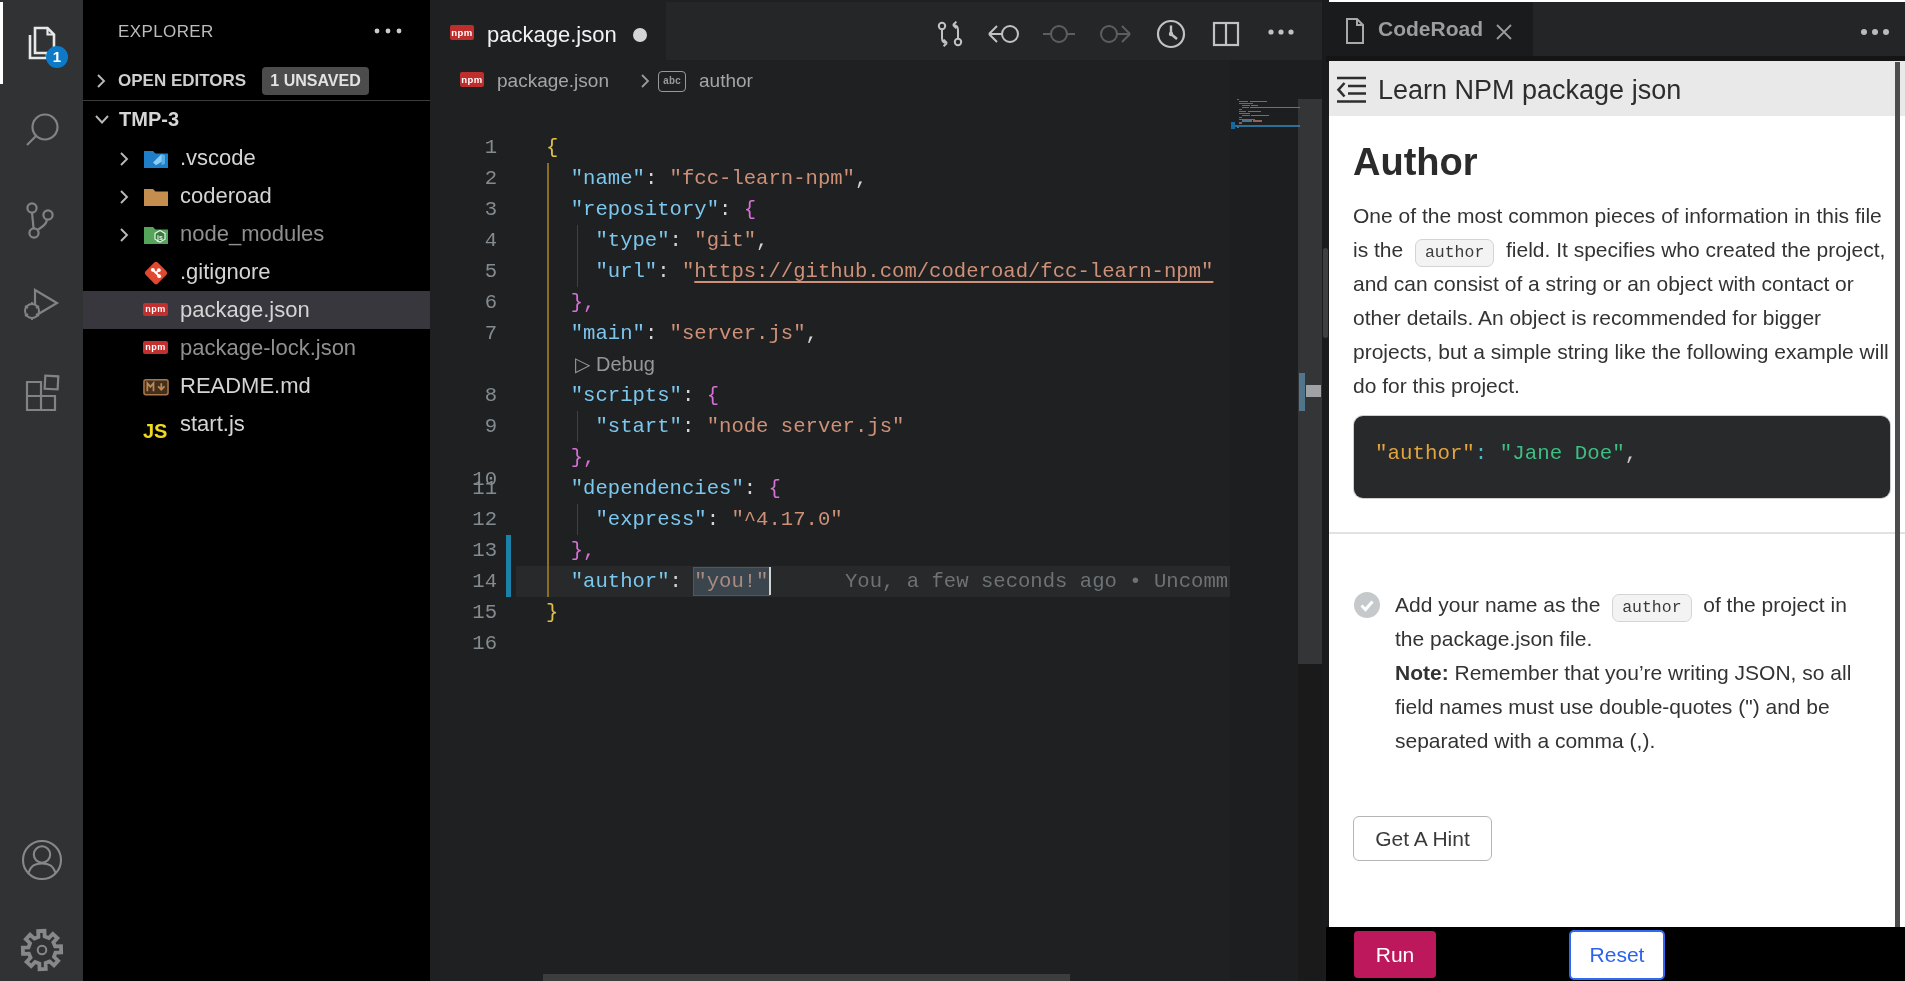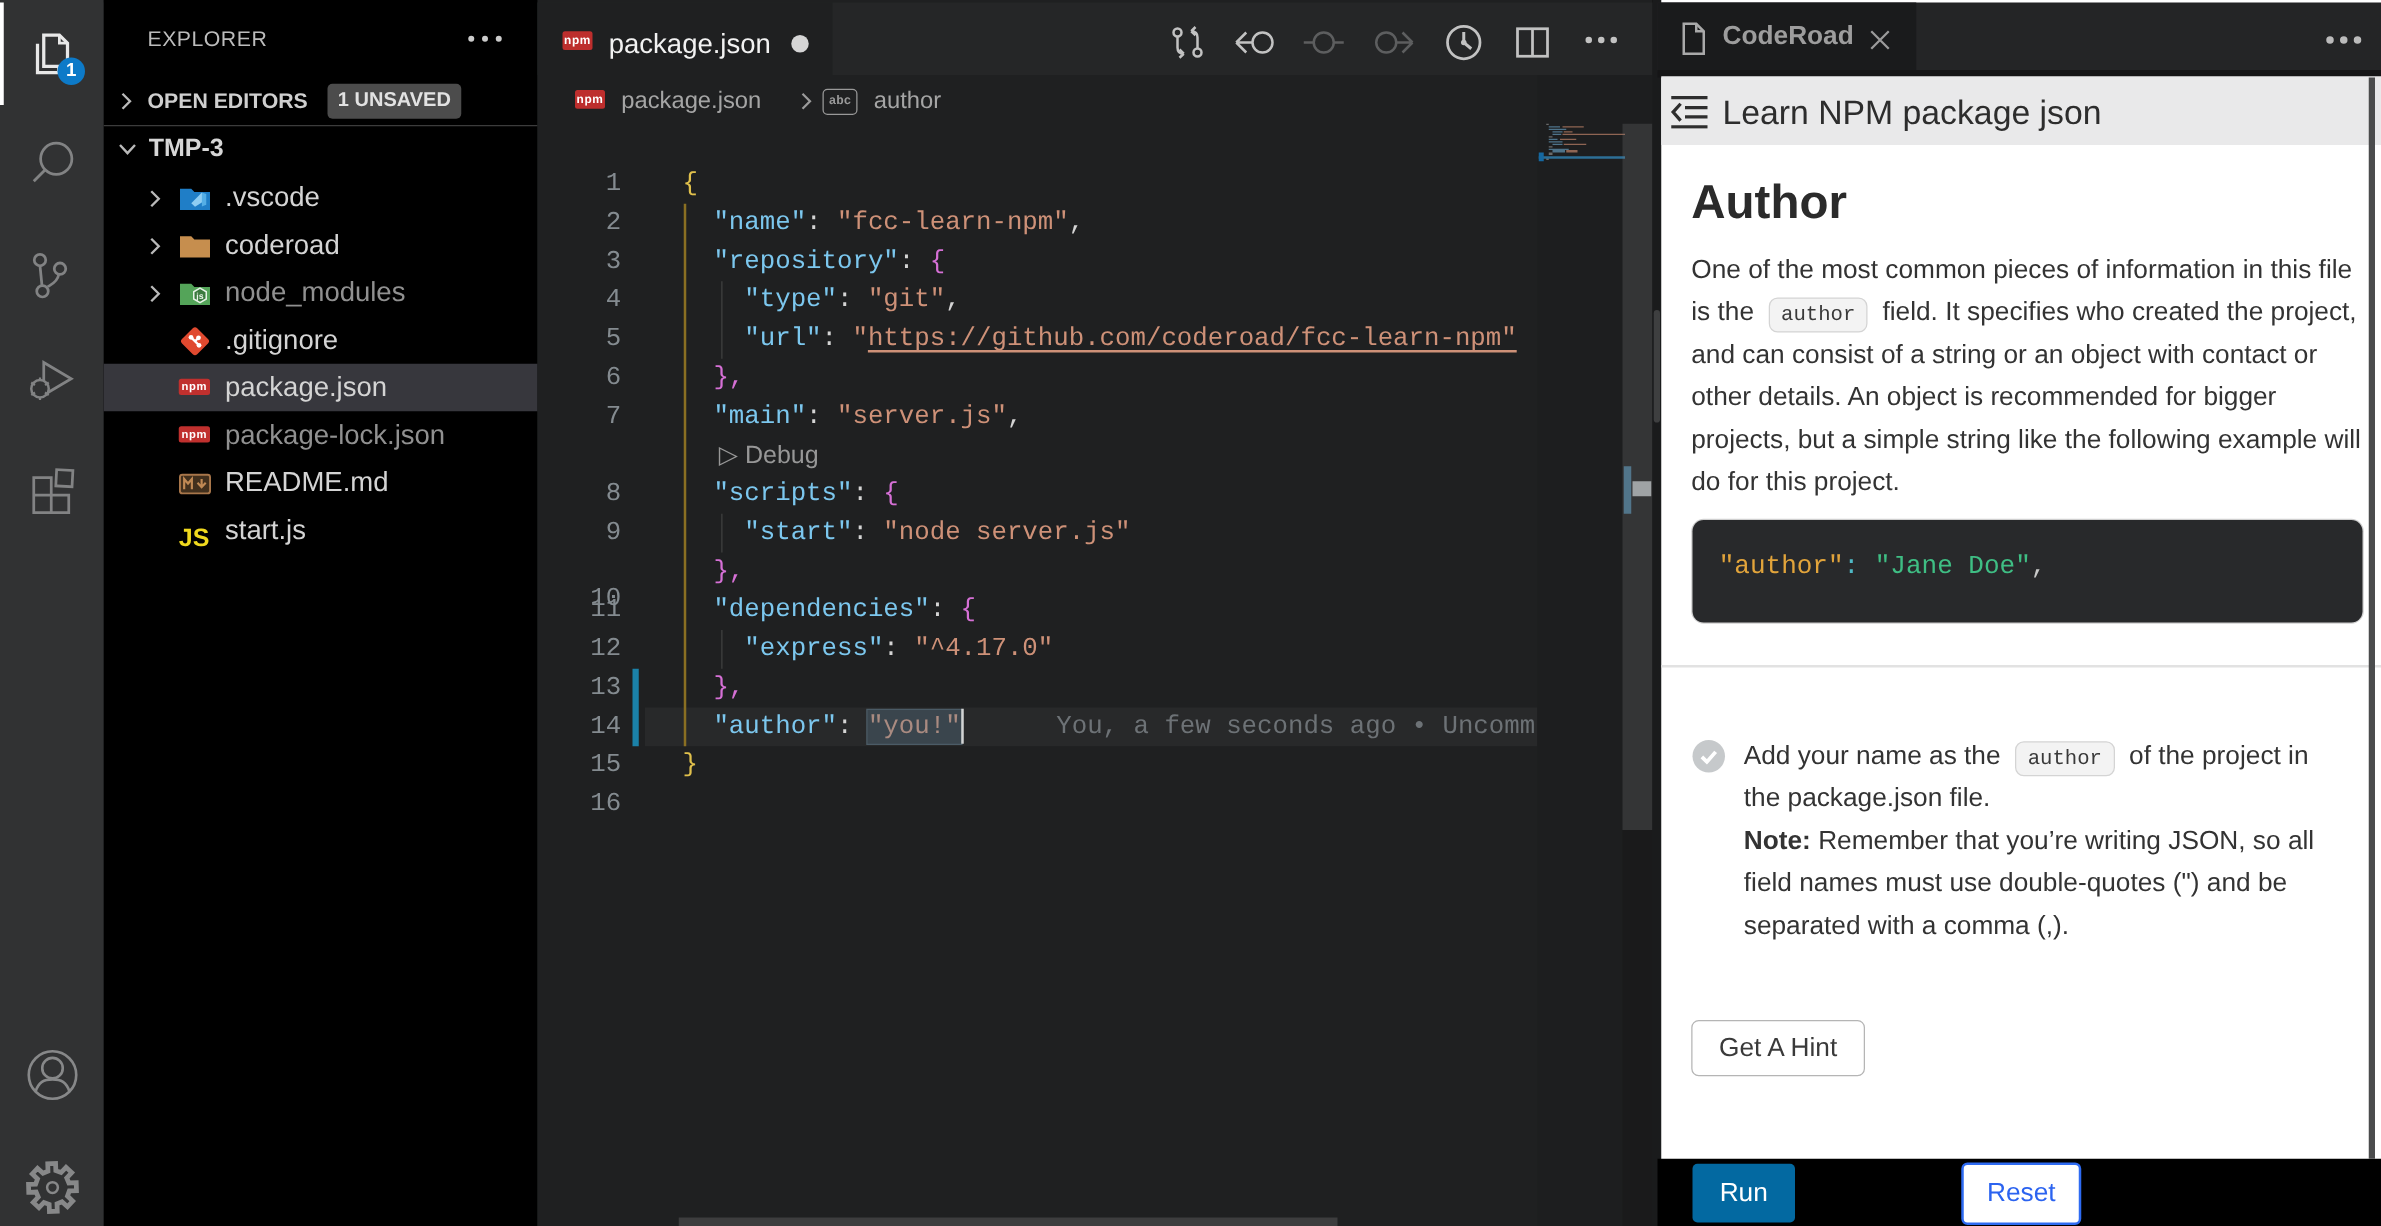--- a/index.html
+++ b/index.html
@@ -373,18 +373,18 @@
   <div class="abs body22" style="left:66px;top:588px;width:480px;">
     Add your name as the&nbsp; <span class="codepill">author</span> &nbsp;of the project in<br>
     the package.json file.<br>
     <b>Note:</b> Remember that you’re writing JSON, so all<br>
     field names must use double-quotes (") and be<br>
     separated with a comma (,).
   </div>
   <div class="abs" style="left:24px;top:816px;width:139px;height:45px;border:1.5px solid #b5b5b5;border-radius:6px;box-sizing:border-box;font-size:21px;color:#3a3a3a;text-align:center;line-height:43px;">Get A Hint</div>
 
   <div class="abs" style="left:-3px;top:927px;width:579px;height:54px;background:#000;">
-    <div class="abs" style="left:28px;top:4px;width:82px;height:47px;background:#0369a1;border-radius:4px;color:#fff;font-size:21px;text-align:center;line-height:47px;">Run</div>
+    <div class="abs" style="left:28px;top:4px;width:82px;height:47px;background:#be185d;border-radius:4px;color:#fff;font-size:21px;text-align:center;line-height:47px;">Run</div>
     <div class="abs" style="left:243px;top:3px;width:92px;height:46px;background:#fff;border:2.5px solid #2e6bf2;border-radius:5px;color:#2b63f0;font-size:21px;text-align:center;line-height:46px;">Reset</div>
   </div>
 
   <div class="abs" style="left:566px;top:62px;width:5px;height:865px;background:#4b4c4d;"></div>
 </div>
 
 </body></html>

